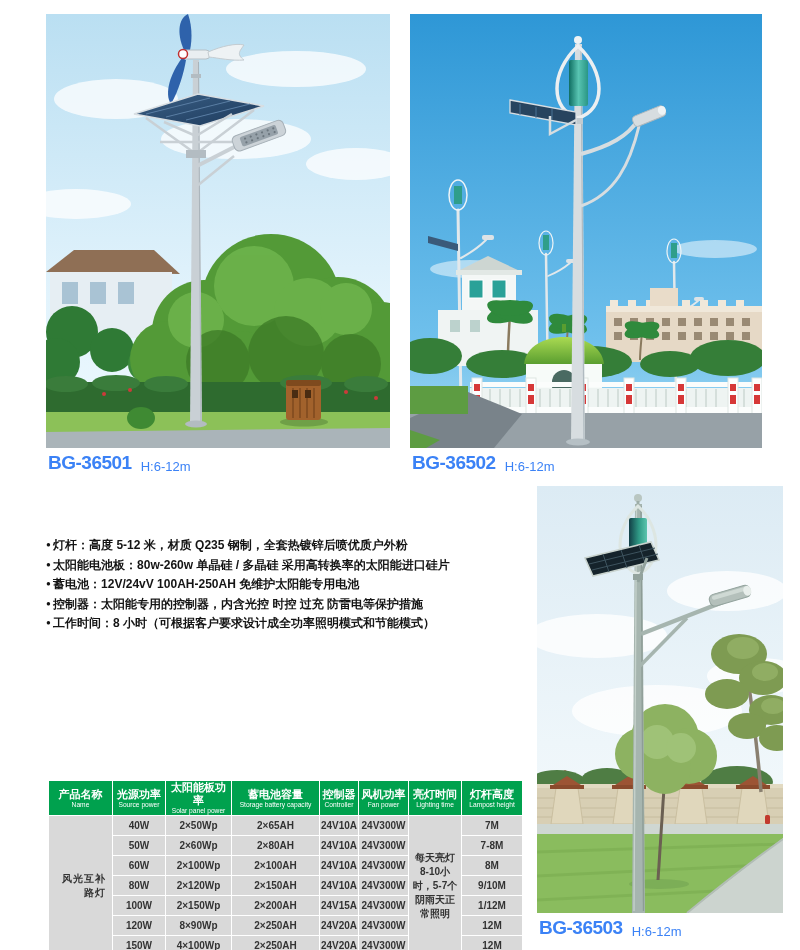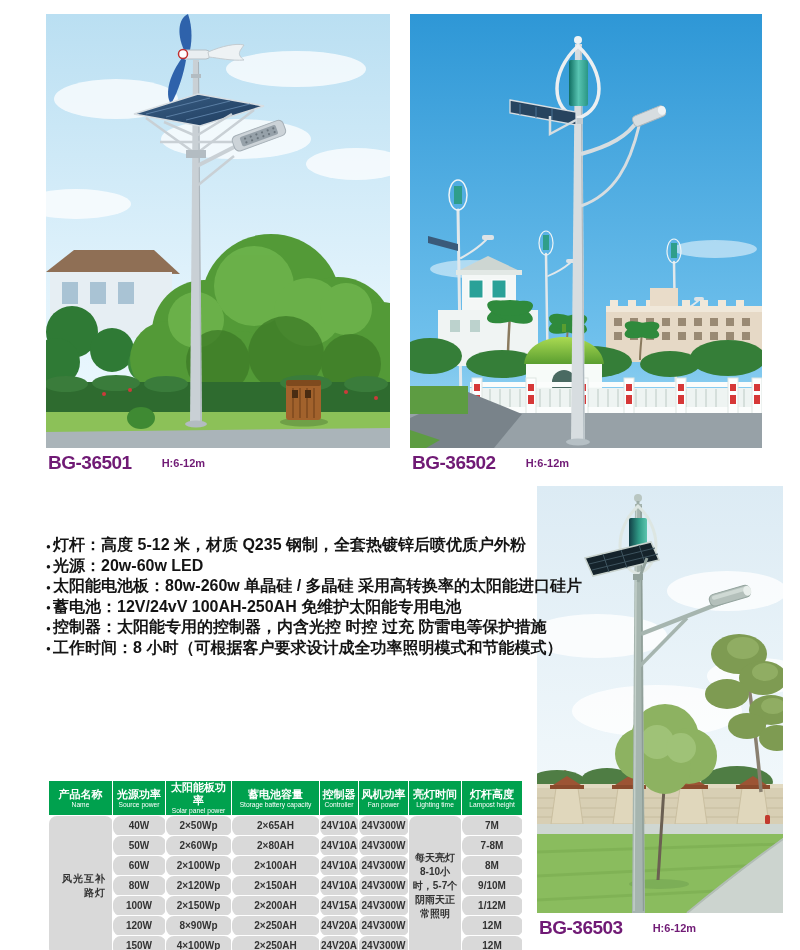--- a/index.html
+++ b/index.html
@@ -9,36 +9,36 @@
     --body-text:#333333;
   }
   html,body{margin:0;padding:0;background:#ffffff;}
   body{font-family:"Liberation Sans","DejaVu Sans",sans-serif;}
   .page{position:relative;width:800px;height:950px;background:#ffffff;overflow:hidden;}
   .photo{position:absolute;}
   .photo svg{display:block;width:100%;height:100%;}
   .photo-1{left:46px;top:14px;width:344px;height:434px;}
   .photo-2{left:410px;top:14px;width:352px;height:434px;}
   .photo-3{left:537px;top:486px;width:246px;height:427px;}
-  .caption{position:absolute;display:flex;align-items:center;gap:9px;color:#701a75;white-space:nowrap;}
+  .caption{position:absolute;display:flex;align-items:flex-end;gap:9px;color:#3b82f6;white-space:nowrap;}
   .caption .model{font-size:19px;font-weight:bold;letter-spacing:-0.5px;}
-  .caption .hrange{font-size:11px;font-weight:700;margin-left:21px;}
+  .caption .hrange{font-size:13px;font-weight:400;}
   .caption-1{left:48px;top:452px;}
   .caption-2{left:412px;top:452px;}
   .caption-3{left:539px;top:917px;}
   .specs{position:absolute;left:46px;top:535px;width:474px;}
   .specs ul{margin:0;padding:0;list-style:none;}
-  .specs li{font-size:16px;font-weight:bold;color:#141414;line-height:19px;white-space:nowrap;}
+  .specs li{font-size:12px;font-weight:bold;color:#141414;line-height:19px;white-space:nowrap;}
   .specs li::before{content:"\25CF\00a0";font-size:8px;vertical-align:1.5px;}
   table.spec-table{position:absolute;left:48px;top:772px;width:474px;border-collapse:collapse;table-layout:fixed;margin-top:8px;}
   .spec-table th,.spec-table td{border:1.5px solid #ffffff;text-align:center;vertical-align:middle;padding:0;overflow:hidden;}
   .spec-table thead th{background:var(--header-green);color:var(--header-text);height:30px;}
   .th-zh{font-size:11px;font-weight:bold;line-height:1.2;}
   .th-en{font-size:7px;font-weight:normal;line-height:1.15;transform:scale(0.95);}
-  .spec-table tbody td{background:var(--cell-gray);font-size:10px;font-weight:bold;color:var(--body-text);height:19px;border-radius:8px;}
+  .spec-table tbody td{background:var(--cell-gray);font-size:10px;font-weight:bold;color:var(--body-text);height:19px;}
   td.name-cell{font-size:12px;letter-spacing:1px;padding:0 6px !important;text-align:right;}
   td.time-cell{font-size:8.5px;color:#3f4a42;line-height:1.4;padding:16px 3px !important;}
 </style>
 </head>
 <body>
 
 <div class="page">
 
   <div class="photo photo-1">
     <svg viewBox="0 0 344 434" preserveAspectRatio="none">
@@ -545,21 +545,20 @@
     <span class="hrange">H:6-12m</span>
   </div>
   <div class="caption caption-3">
     <span class="model">BG-36503</span>
     <span class="hrange">H:6-12m</span>
   </div>
 
   <div class="specs">
     <ul>
         <li>灯杆：高度 5-12 米，材质 Q235 钢制，全套热镀锌后喷优质户外粉</li>
-        <li>光源：20w-60w  LED</li>
         <li>太阳能电池板：80w-260w  单晶硅 / 多晶硅  采用高转换率的太阳能进口硅片</li>
         <li>蓄电池：12V/24vV 100AH-250AH 免维护太阳能专用电池</li>
         <li>控制器：太阳能专用的控制器，内含光控 时控 过充 防雷电等保护措施</li>
         <li>工作时间：8 小时（可根据客户要求设计成全功率照明模式和节能模式）</li>
       </ul>
   </div>
 
   <table class="spec-table">
     <colgroup>
       <col style="width:64px">

